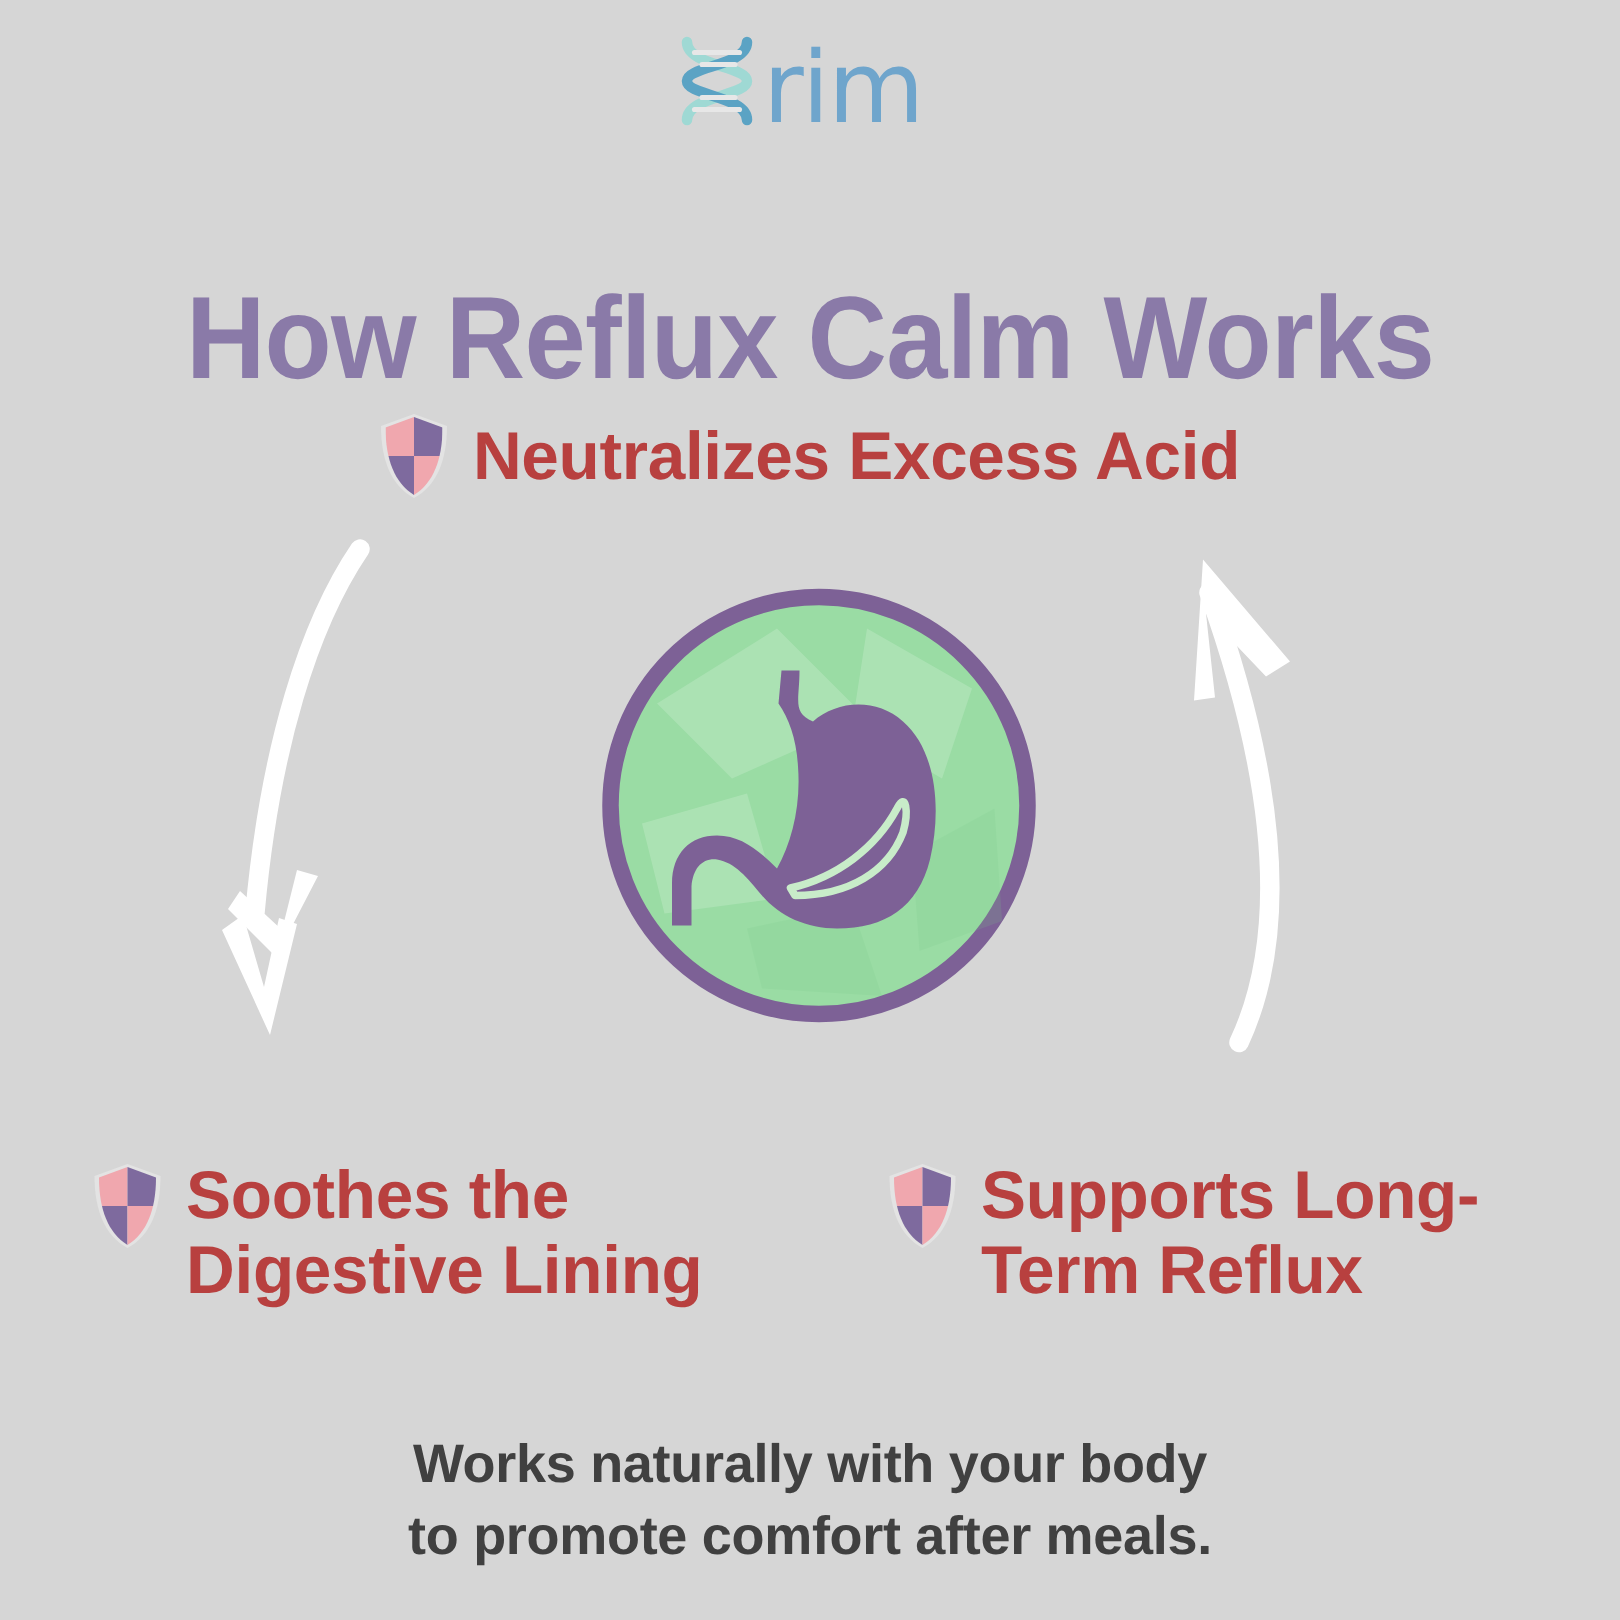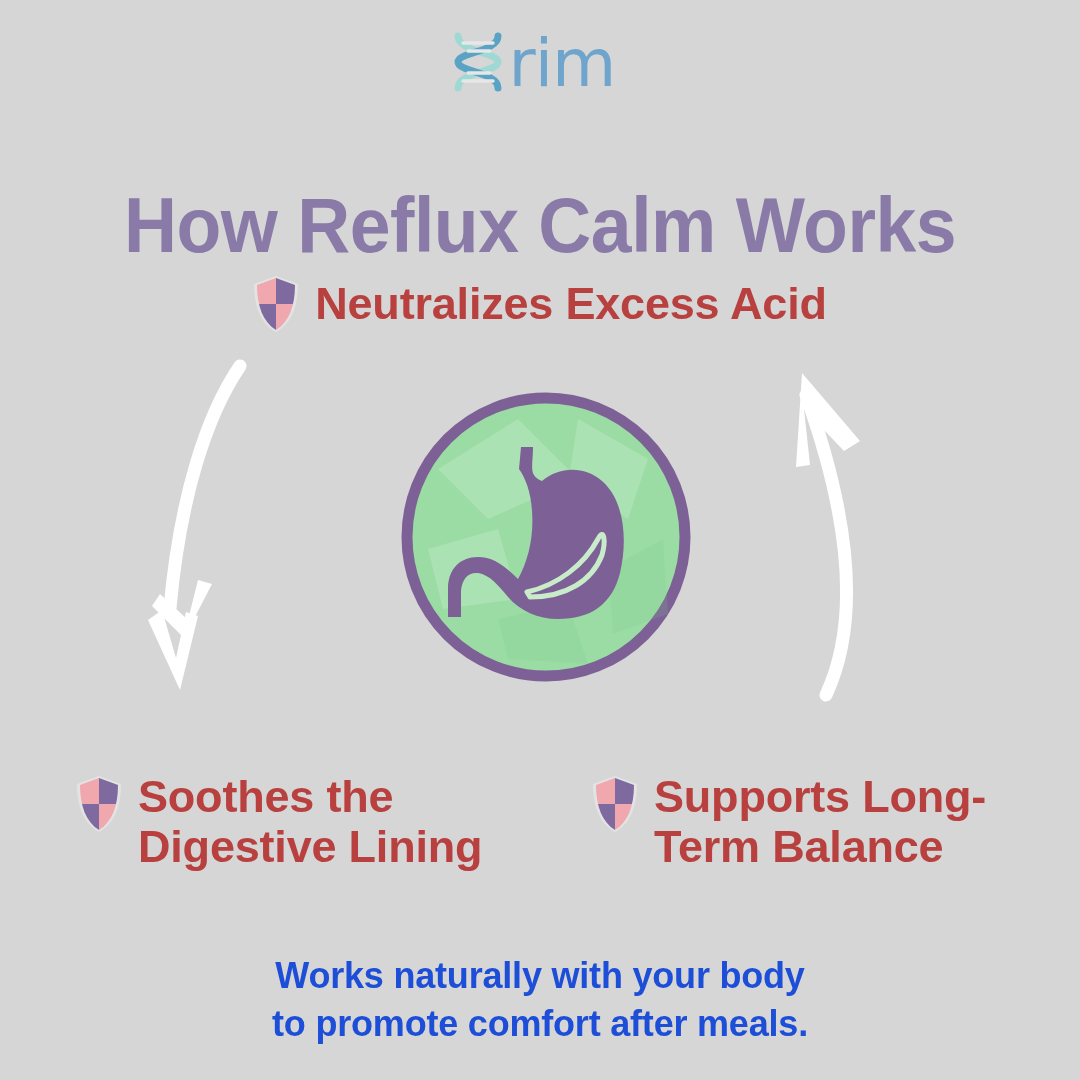--- a/index.html
+++ b/index.html
@@ -22,21 +22,20 @@
   }
 
   
   #brand-logo {
     position: absolute;
     left: 0;
     top: 22px;
     width: 1060px;
     height: 80px;
     display: flex;
-    align-items: center;
     justify-content: center;
     gap: 2px;
   }
   #dna-icon {
     display: block;
     width: 66px;
     height: 64px;
   }
   #brand-wordmark {
     font-family: "DejaVu Sans", sans-serif;
@@ -118,21 +117,21 @@
     left: 778px;
     top: 355px;
     width: 150px;
     height: 355px;
   }
   #arrow-left svg, #arrow-right svg { display: block; width: 100%; height: 100%; }
 
   
   #benefit-bottom-left {
     position: absolute;
-    left: 76px;
+    left: 62px;
     top: 772px;
     display: flex;
     align-items: flex-start;
     gap: 16px;
   }
   #benefit-bottom-right {
     position: absolute;
     left: 592px;
     top: 772px;
     display: flex;
@@ -145,21 +144,21 @@
   
   #footer-note {
     position: absolute;
     left: 0;
     top: 952px;
     width: 1080px;
     text-align: center;
     font-family: "Liberation Sans Narrow", "Liberation Sans", sans-serif;
     font-size: 36px;
     font-weight: bold;
-    color: #1d4ed8;
+    color: #404040;
     line-height: 1.32;
     letter-spacing: -0.2px;
     white-space: pre-line;
   }
 </style>
 </head>
 <body>
 
 <div id="canvas">
 
@@ -276,19 +275,19 @@
       </defs>
       <path d="M23 0 L45 8 C45 31, 38 48, 23 56 C8 48, 1 31, 1 8 Z" fill="#e3e3e3"></path>
       <g clip-path="url(#shClipC)">
         <rect x="0" y="0" width="23" height="28" fill="#f0a7ae"></rect>
         <rect x="23" y="0" width="23" height="28" fill="#7e6a9e"></rect>
         <rect x="0" y="28" width="23" height="28" fill="#7e6a9e"></rect>
         <rect x="23" y="28" width="23" height="28" fill="#f0a7ae"></rect>
       </g>
     </svg>
     <div class="benefit-label">Supports Long-
-Term Balance</div>
+Term Reflux</div>
   </div>
 
   <div id="footer-note">Works naturally with your body
 to promote comfort after meals.</div>
 
 </div>
 
 </body></html>

